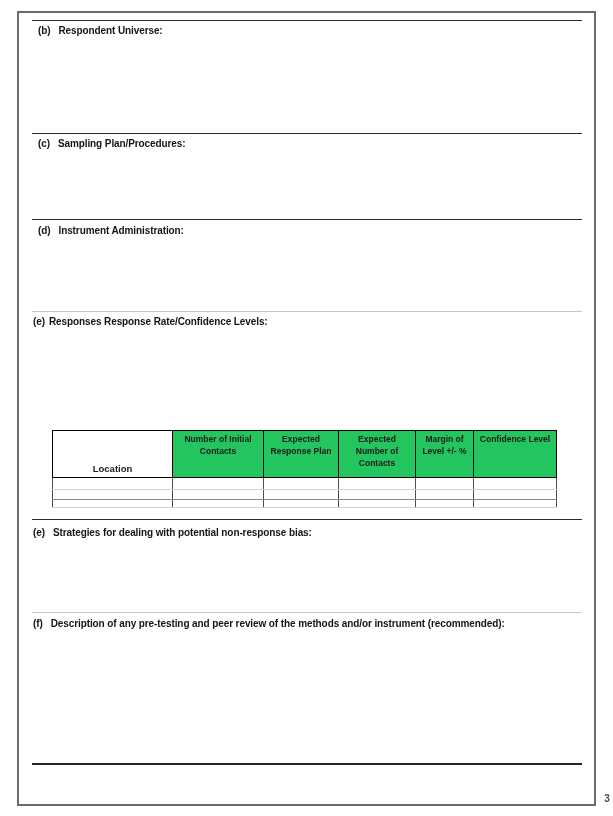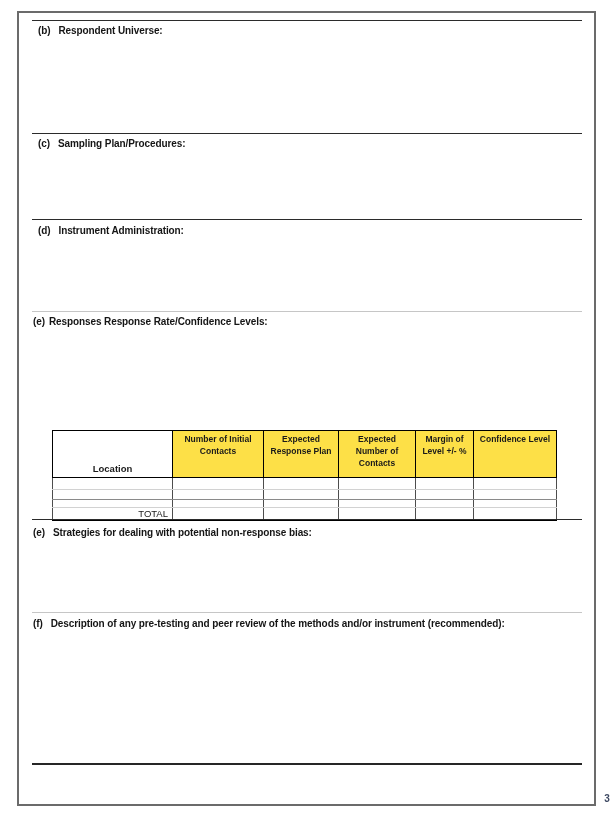--- a/index.html
+++ b/index.html
@@ -20,21 +20,21 @@
   .heading.narrow-gap { gap:4px; }
   .answer-area { position:absolute; left:13px; width:550px; }
 
   table.resp {
     position:absolute; left:33px; top:417px; width:504px;
     border-collapse:collapse; table-layout:fixed;
     font-family:"Liberation Sans", sans-serif;
   }
   table.resp th, table.resp td { overflow:hidden; }
   tr.hdr th {
-    border:1px solid #000; background:#fde047;
+    border:1px solid #000; background:#22c55e;
     font-weight:bold; font-size:8.5px; line-height:1.4;
     vertical-align:top; text-align:center; padding:3px 2px 0 2px;
     height:47px; color:#1a1a1a;
   }
   tr.hdr th.loc {
     background:#ffffff; vertical-align:bottom; font-weight:bold;
     font-size:9.5px; padding-bottom:2px;
   }
   tr.body td {
     border-left:1px solid #4d4d4d; border-right:1px solid #4d4d4d;
@@ -123,28 +123,20 @@
           <td></td>
     </tr>
     <tr class="body r3">
       <td></td>
           <td></td>
       <td></td>
           <td></td>
       <td></td>
           <td></td>
     </tr>
-    <tr class="body total">
-      <td class="total-cell">TOTAL</td>
-      <td></td>
-          <td></td>
-      <td></td>
-          <td></td>
-      <td></td>
-    </tr>
   </tbody>
     </table>
 
   <div class="rule" style="top:506px"></div>
   <div class="heading wide-gap" style="left:14px; top:513px">
     <span>(e)</span>
     <span>Strategies for dealing with potential non-response bias:</span>
   </div>
   <div class="answer-area" style="top:528px; height:68px"></div>
 

